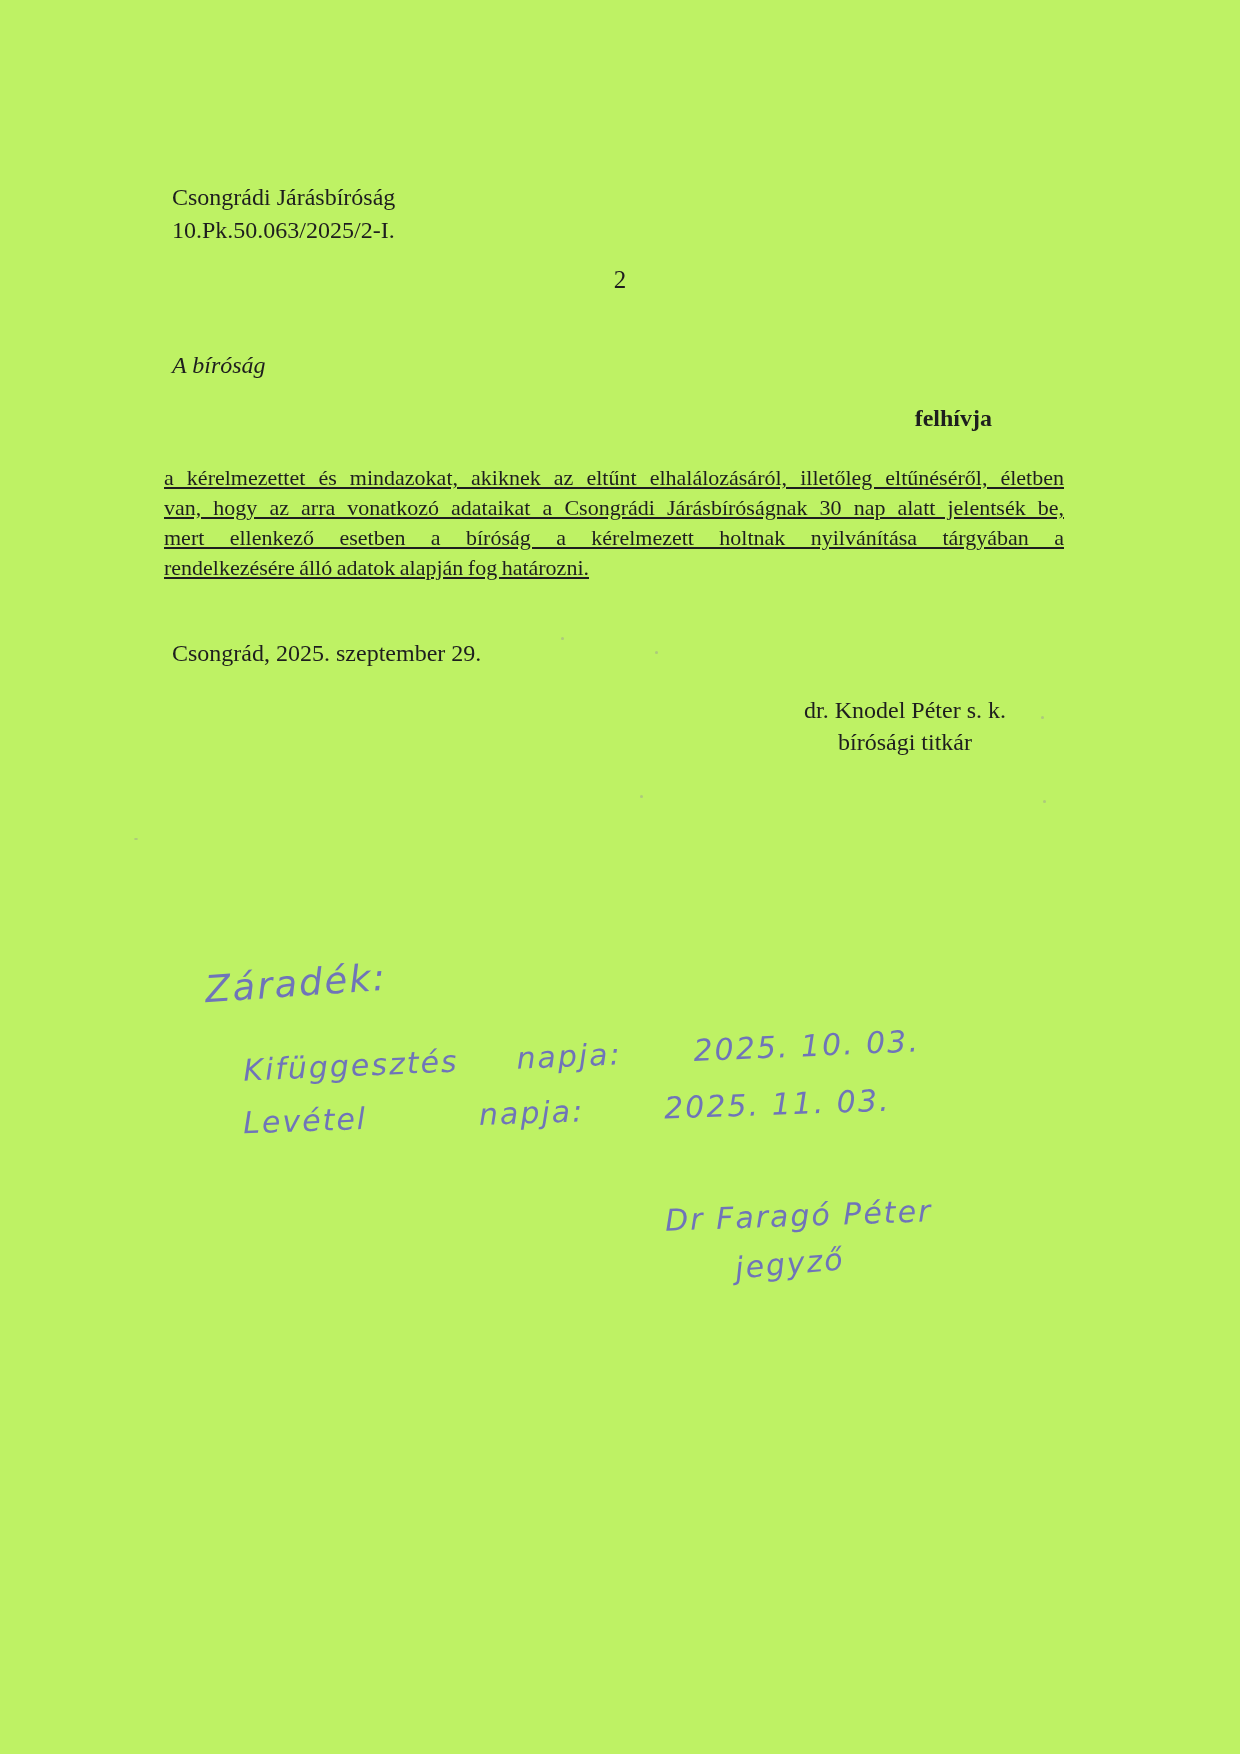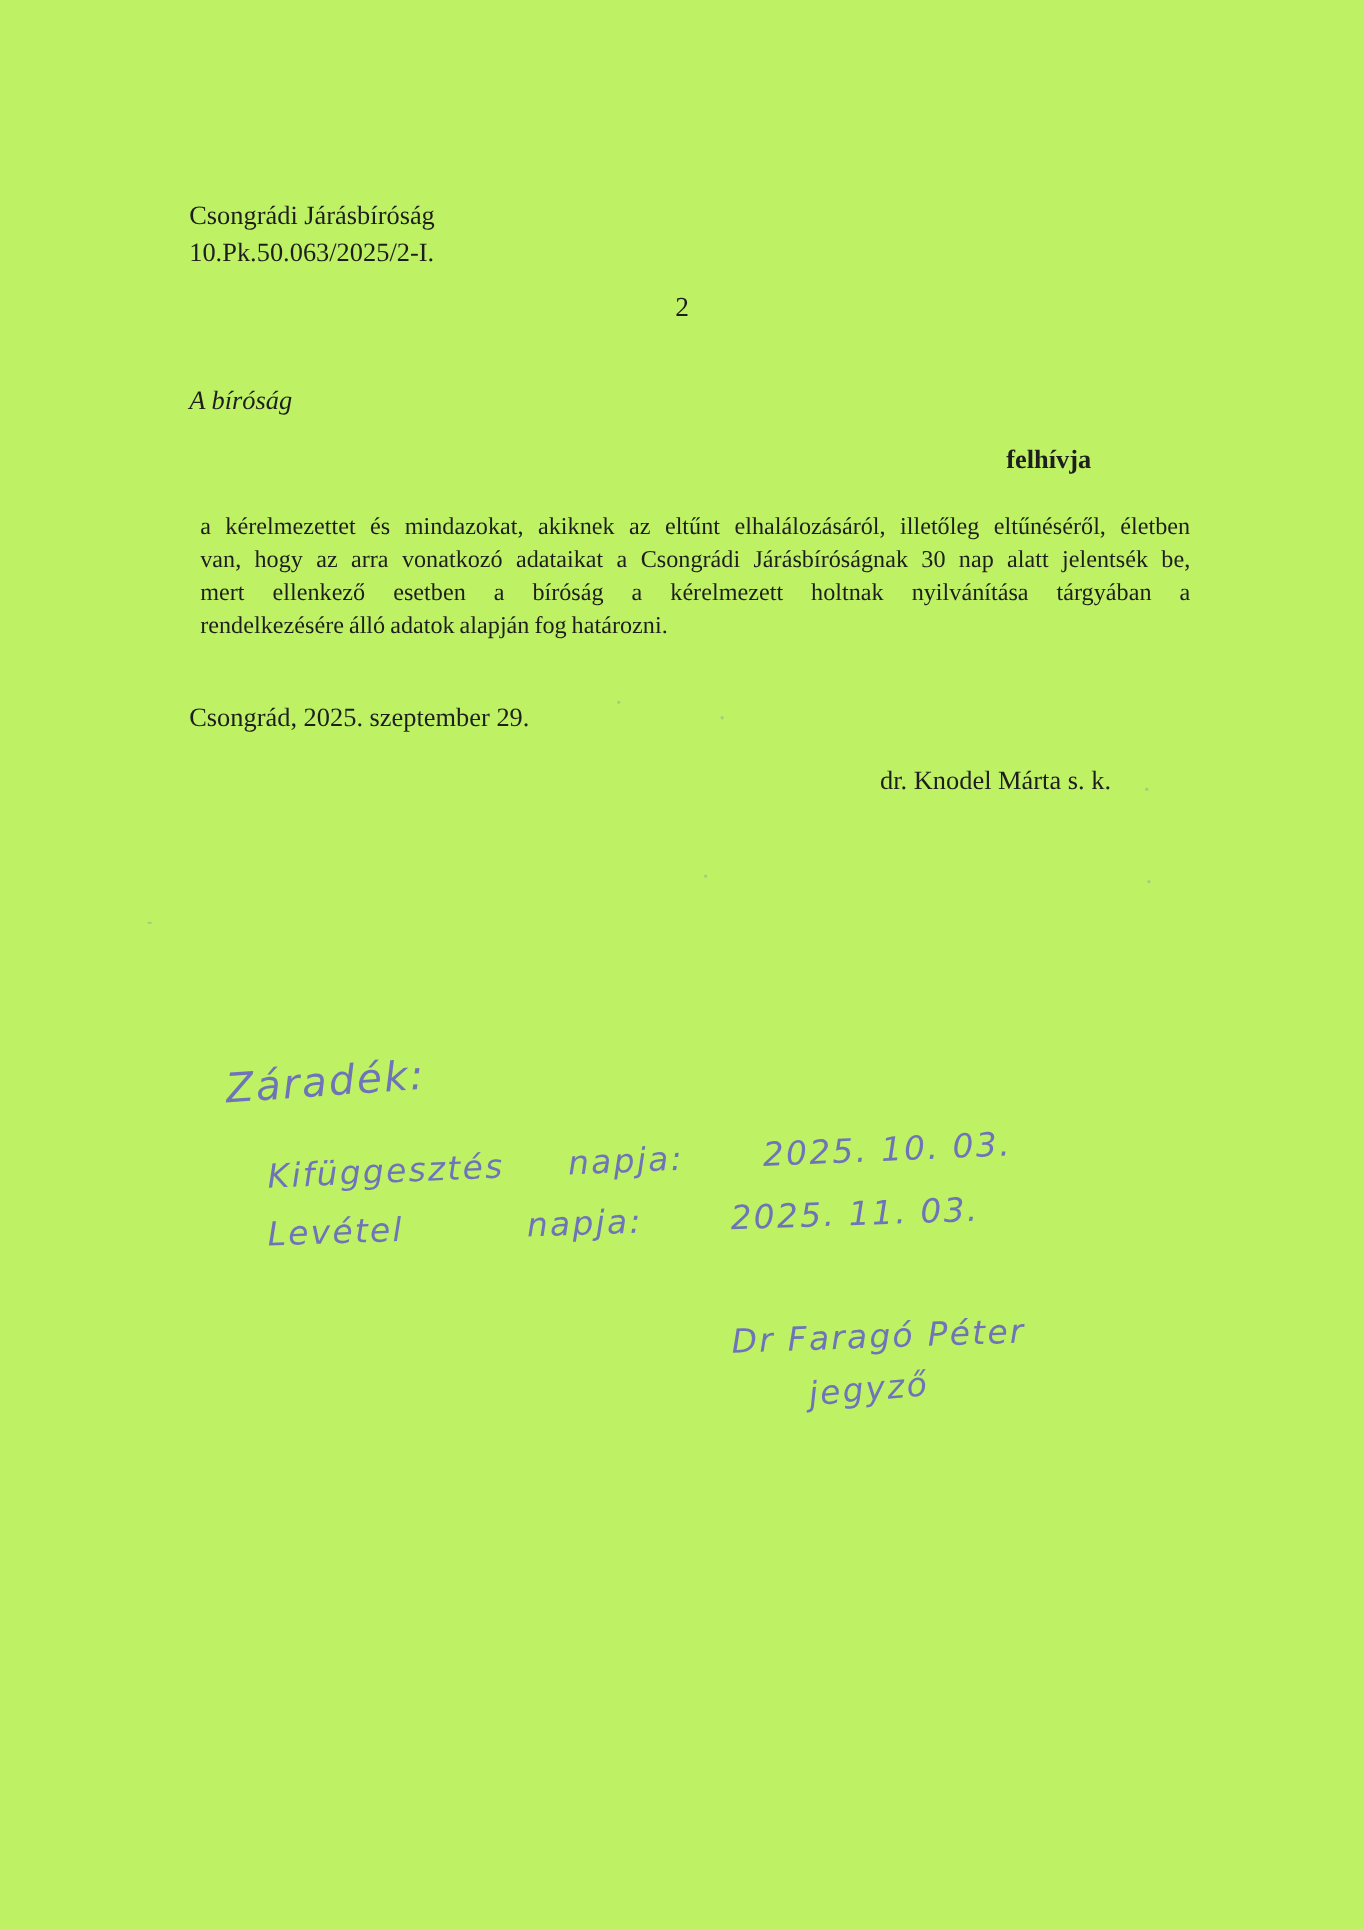--- a/index.html
+++ b/index.html
@@ -40,26 +40,27 @@
     position: absolute;
     left: 0;
     top: 405px;
     width: 992px;
     text-align: right;
     font-weight: bold;
     font-size: 24px;
   }
   .paragraph {
     position: absolute;
-    left: 182px;
+    left: 164px;
     top: 463px;
     width: 900px;
     font-size: 22px;
     line-height: 30px;
     word-spacing: -1px;
+    text-decoration: underline;
   }
   .paragraph .jline {
     text-align: justify;
     text-align-last: justify;
     white-space: nowrap;
     overflow: hidden;
   }
   .paragraph .jline.last {
     text-align-last: left;
   }
@@ -148,21 +149,22 @@
   <div class="paragraph">
     <div class="jline">a kérelmezettet és mindazokat, akiknek az eltűnt elhalálozásáról, illetőleg eltűnéséről, életben</div>
     <div class="jline">van, hogy az arra vonatkozó adataikat a Csongrádi Járásbíróságnak 30 nap alatt jelentsék be,</div>
     <div class="jline">mert ellenkező esetben a bíróság a kérelmezett holtnak nyilvánítása tárgyában a</div>
     <div class="jline last">rendelkezésére álló adatok alapján fog határozni.</div>
   </div>
 
   <div class="date-line">Csongrád, 2025. szeptember 29.</div>
 
   <div class="signature-block">
-    <div>dr. Knodel Márta s. k.</div>
+    <div>dr. Knodel Péter s. k.</div>
+    <div>bírósági titkár</div>
   </div>
 
   <div class="hw hw-heading">Záradék:</div>
 
   <div class="hw hw-row1">
     <span>Kifüggesztés</span><span class="gap1"></span><span>napja:</span><span class="gap2"></span><span>2025. 10. 03.</span>
   </div>
 
   <div class="hw hw-row2">
     <span>Levétel</span><span class="gap1"></span><span>napja:</span><span class="gap2"></span><span>2025. 11. 03.</span>

